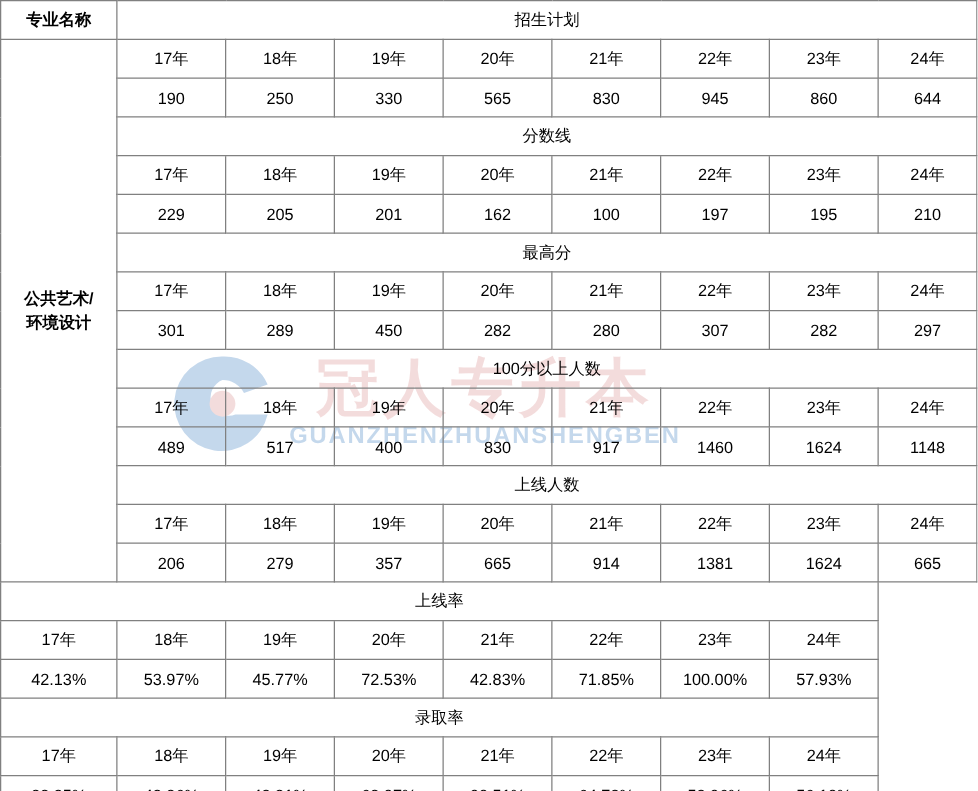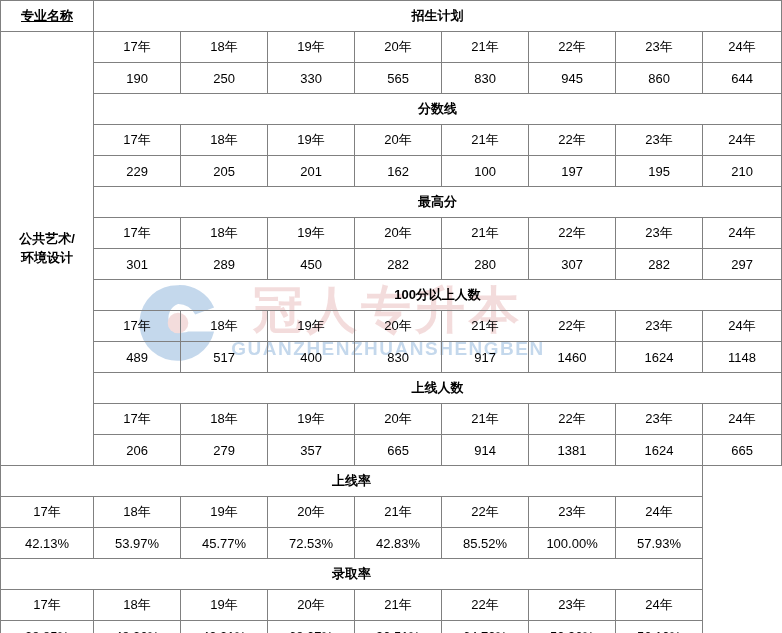--- a/index.html
+++ b/index.html
@@ -79,25 +79,24 @@
     text-align: center;
     vertical-align: middle;
     height: 28px;
     font-size: 13px;
     background: transparent;
   }
   td.head-cell {
     background: #f8c99a;
     font-weight: bold;
     height: 26px;
-    text-decoration: underline;
   }
   td.section-title {
     background: #f8c99a;
-    font-weight: bold;
+    font-weight: normal;
     height: 26px;
   }
   td.year-cell {
     font-weight: normal;
     height: 26px;
   }
   td.major-cell {
     font-weight: bold;
     line-height: 1.45;
     width: 92px;
@@ -274,21 +273,21 @@
       <td class="year-cell">22年</td>
       <td class="year-cell">23年</td>
       <td class="year-cell">24年</td>
     </tr>
     <tr>
       <td class="val-cell">42.13%</td>
       <td class="val-cell">53.97%</td>
       <td class="val-cell">45.77%</td>
       <td class="val-cell">72.53%</td>
       <td class="val-cell">42.83%</td>
-      <td class="val-cell">85.52%</td>
+      <td class="val-cell">71.85%</td>
       <td class="val-cell">100.00%</td>
       <td class="val-cell">57.93%</td>
     </tr>
 
     <tr>
       <td class="section-title" colspan="8">录取率</td>
     </tr>
     <tr>
       <td class="year-cell">17年</td>
       <td class="year-cell">18年</td>

